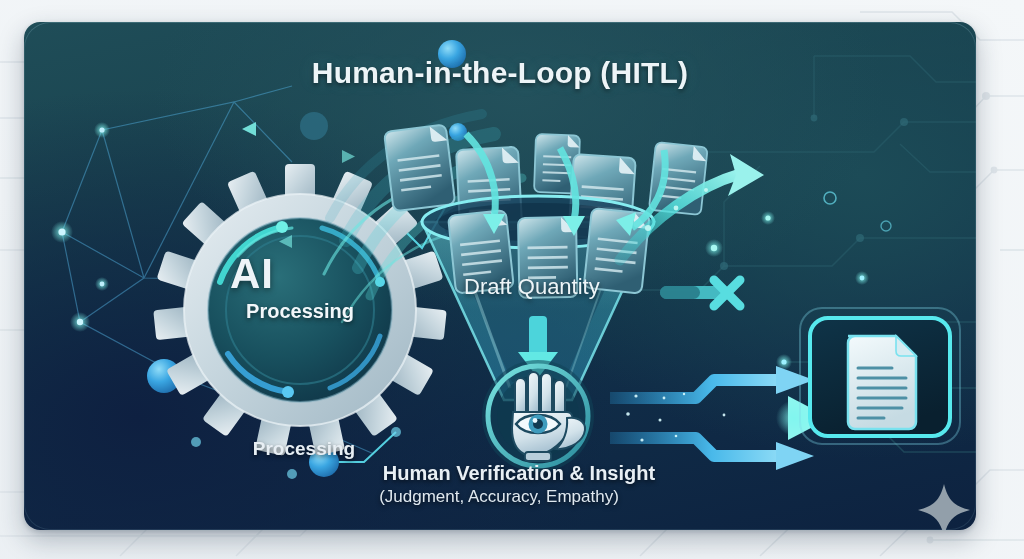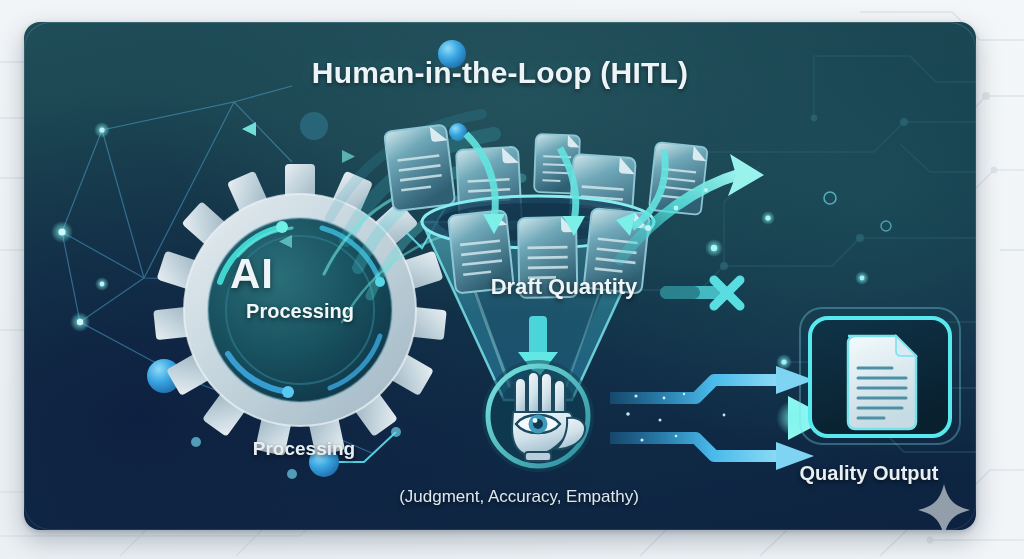--- a/index.html
+++ b/index.html
@@ -53,40 +53,40 @@
     position:absolute;
     color:#e8eff4;
     font-weight:bold;
     text-shadow: 0 2px 4px rgba(0,0,0,0.6);
     text-align:center;
     line-height:1.18;
   }
   #lbl-ai      { left: 180px;  top: 416px; width: 200px; font-size: 19px; }
   #lbl-human   { left: 330px;  top: 440px; width: 330px; font-size: 20px; }
   #lbl-human-sub {
-    position:absolute; left:330px; top:465px; width:330px;
+    position:absolute; left:310px; top:465px; width:330px;
     text-align:center; font-size:17px; font-weight:normal;
     color:#dfe8ef; text-shadow:0 2px 4px rgba(0,0,0,0.6);
   }
   #lbl-output  { left: 740px;  top: 440px; width: 210px; font-size: 20px; }
 
   #gear-ai {
     position:absolute; left:206px; top:228px; width:140px;
     text-align:left; font-size:42px; font-weight:bold;
     color:#eef4f8; letter-spacing:1px;
     text-shadow: 0 2px 6px rgba(0,0,0,0.5);
   }
   #gear-sub {
     position:absolute; left:196px; top:278px; width:160px;
     text-align:center; font-size:20px; font-weight:bold;
     color:#f2f7fa; text-shadow:0 2px 5px rgba(0,0,0,0.55);
   }
   #funnel-label {
     position:absolute; left:440px; top:252px; width:200px;
-    text-align:center; font-size:22px; font-weight:bold;
+    text-align:left; font-size:22px; font-weight:normal;
     color:#eef5f8; text-shadow:0 2px 5px rgba(0,0,0,0.6);
   }
 </style>
 </head>
 <body>
 
 <div id="outer">
 
   <svg class="outer-circuit" viewBox="0 0 1024 559">
     <g stroke="#dde4e9" stroke-width="1.6" fill="none" opacity="0.95">
@@ -548,17 +548,17 @@
 
     <div id="gear-ai">AI</div>
     <div id="gear-sub">Processing</div>
 
     <div id="funnel-label">Draft Quantity</div>
 
     <div class="lbl" id="lbl-ai">
       <div>Processing</div>
     </div>
 
+    <div class="lbl" id="lbl-human">Human Verification &amp; Insight</div>
     <div id="lbl-human-sub">(Judgment, Accuracy, Empathy)</div>
 
-    <div class="lbl" id="lbl-output">Quality Output</div>
   </div>
 </div>
 
 </body></html>

